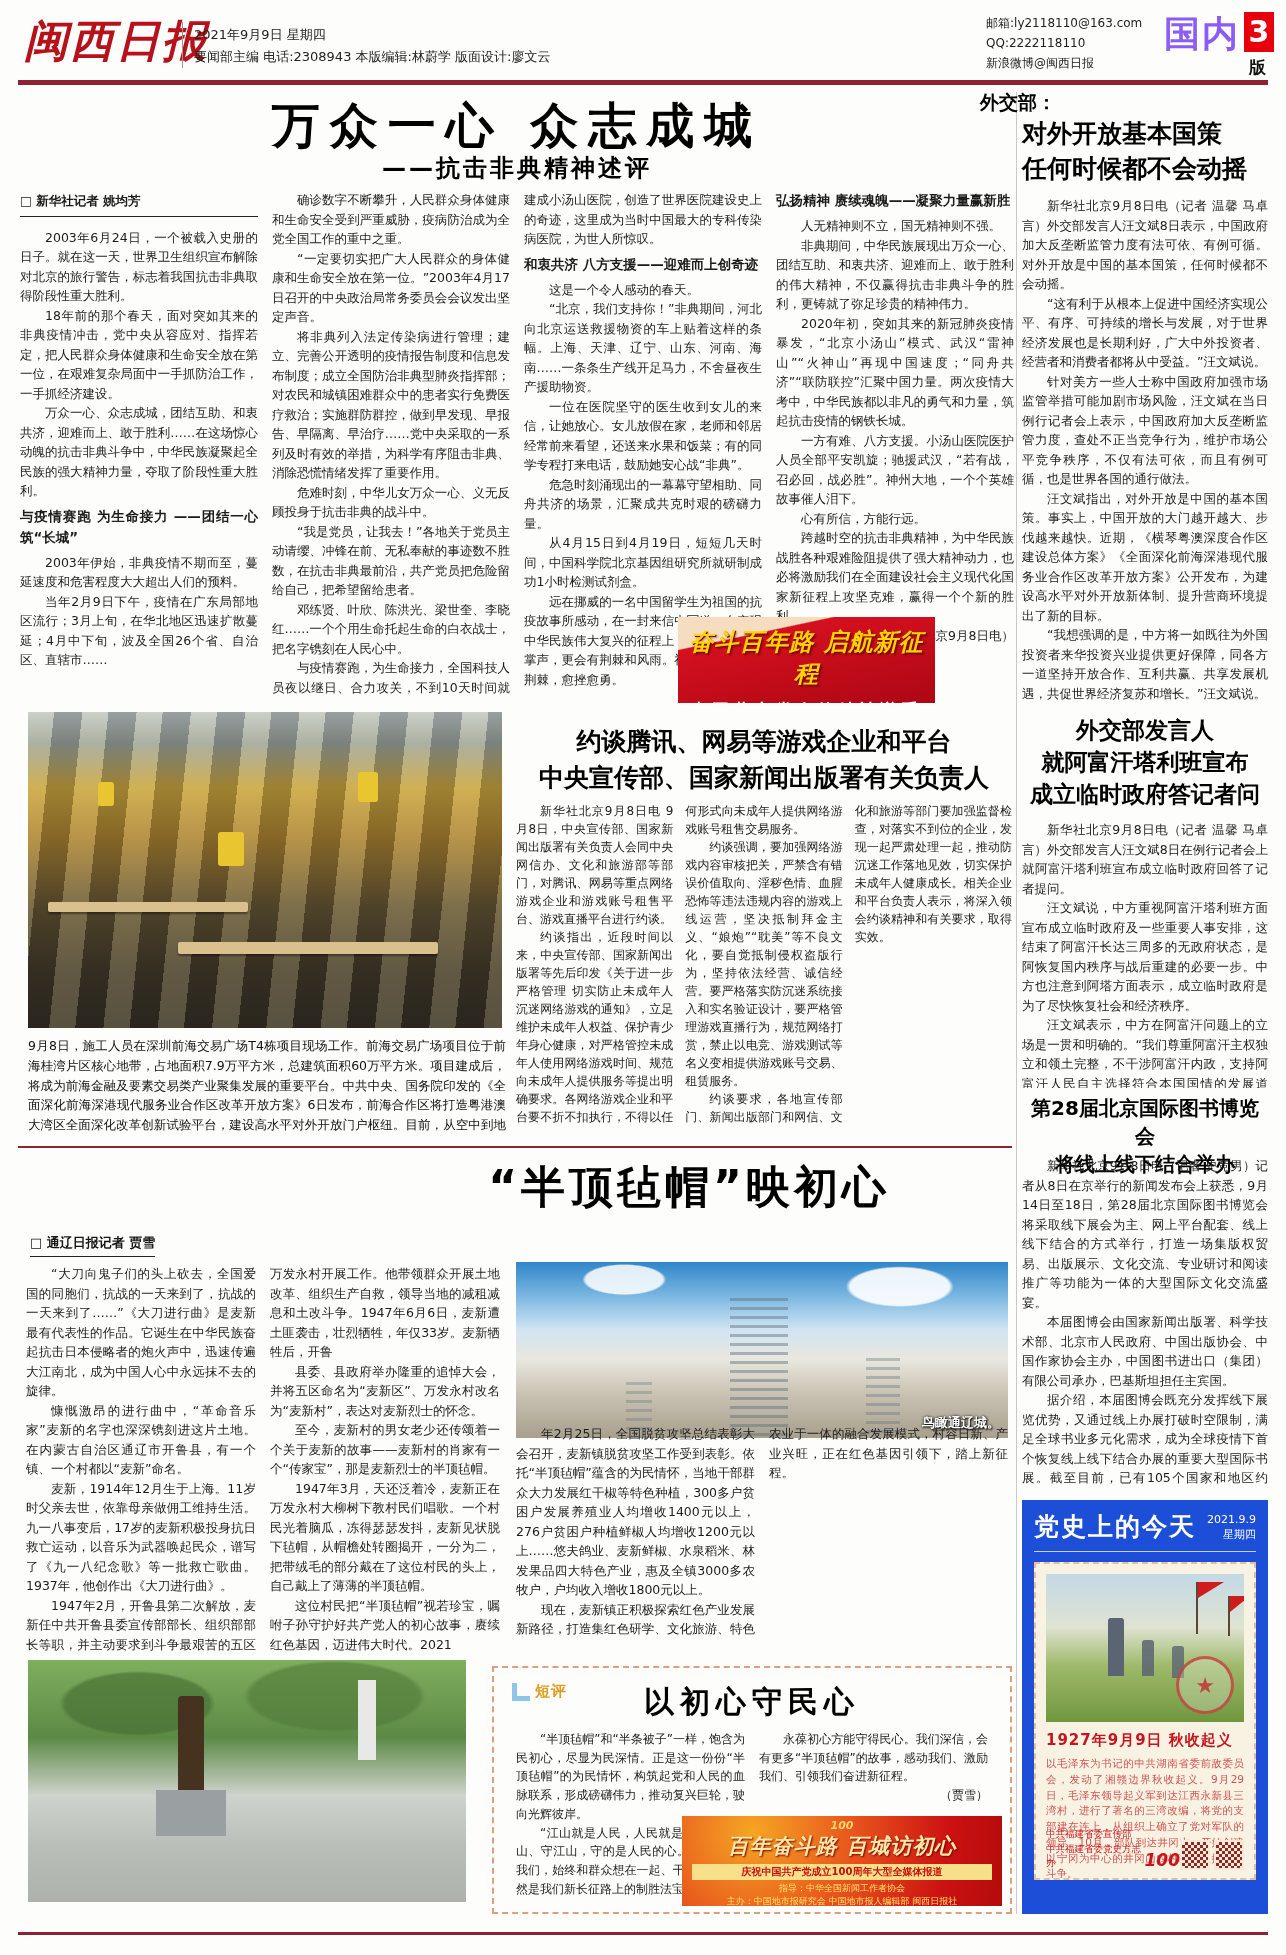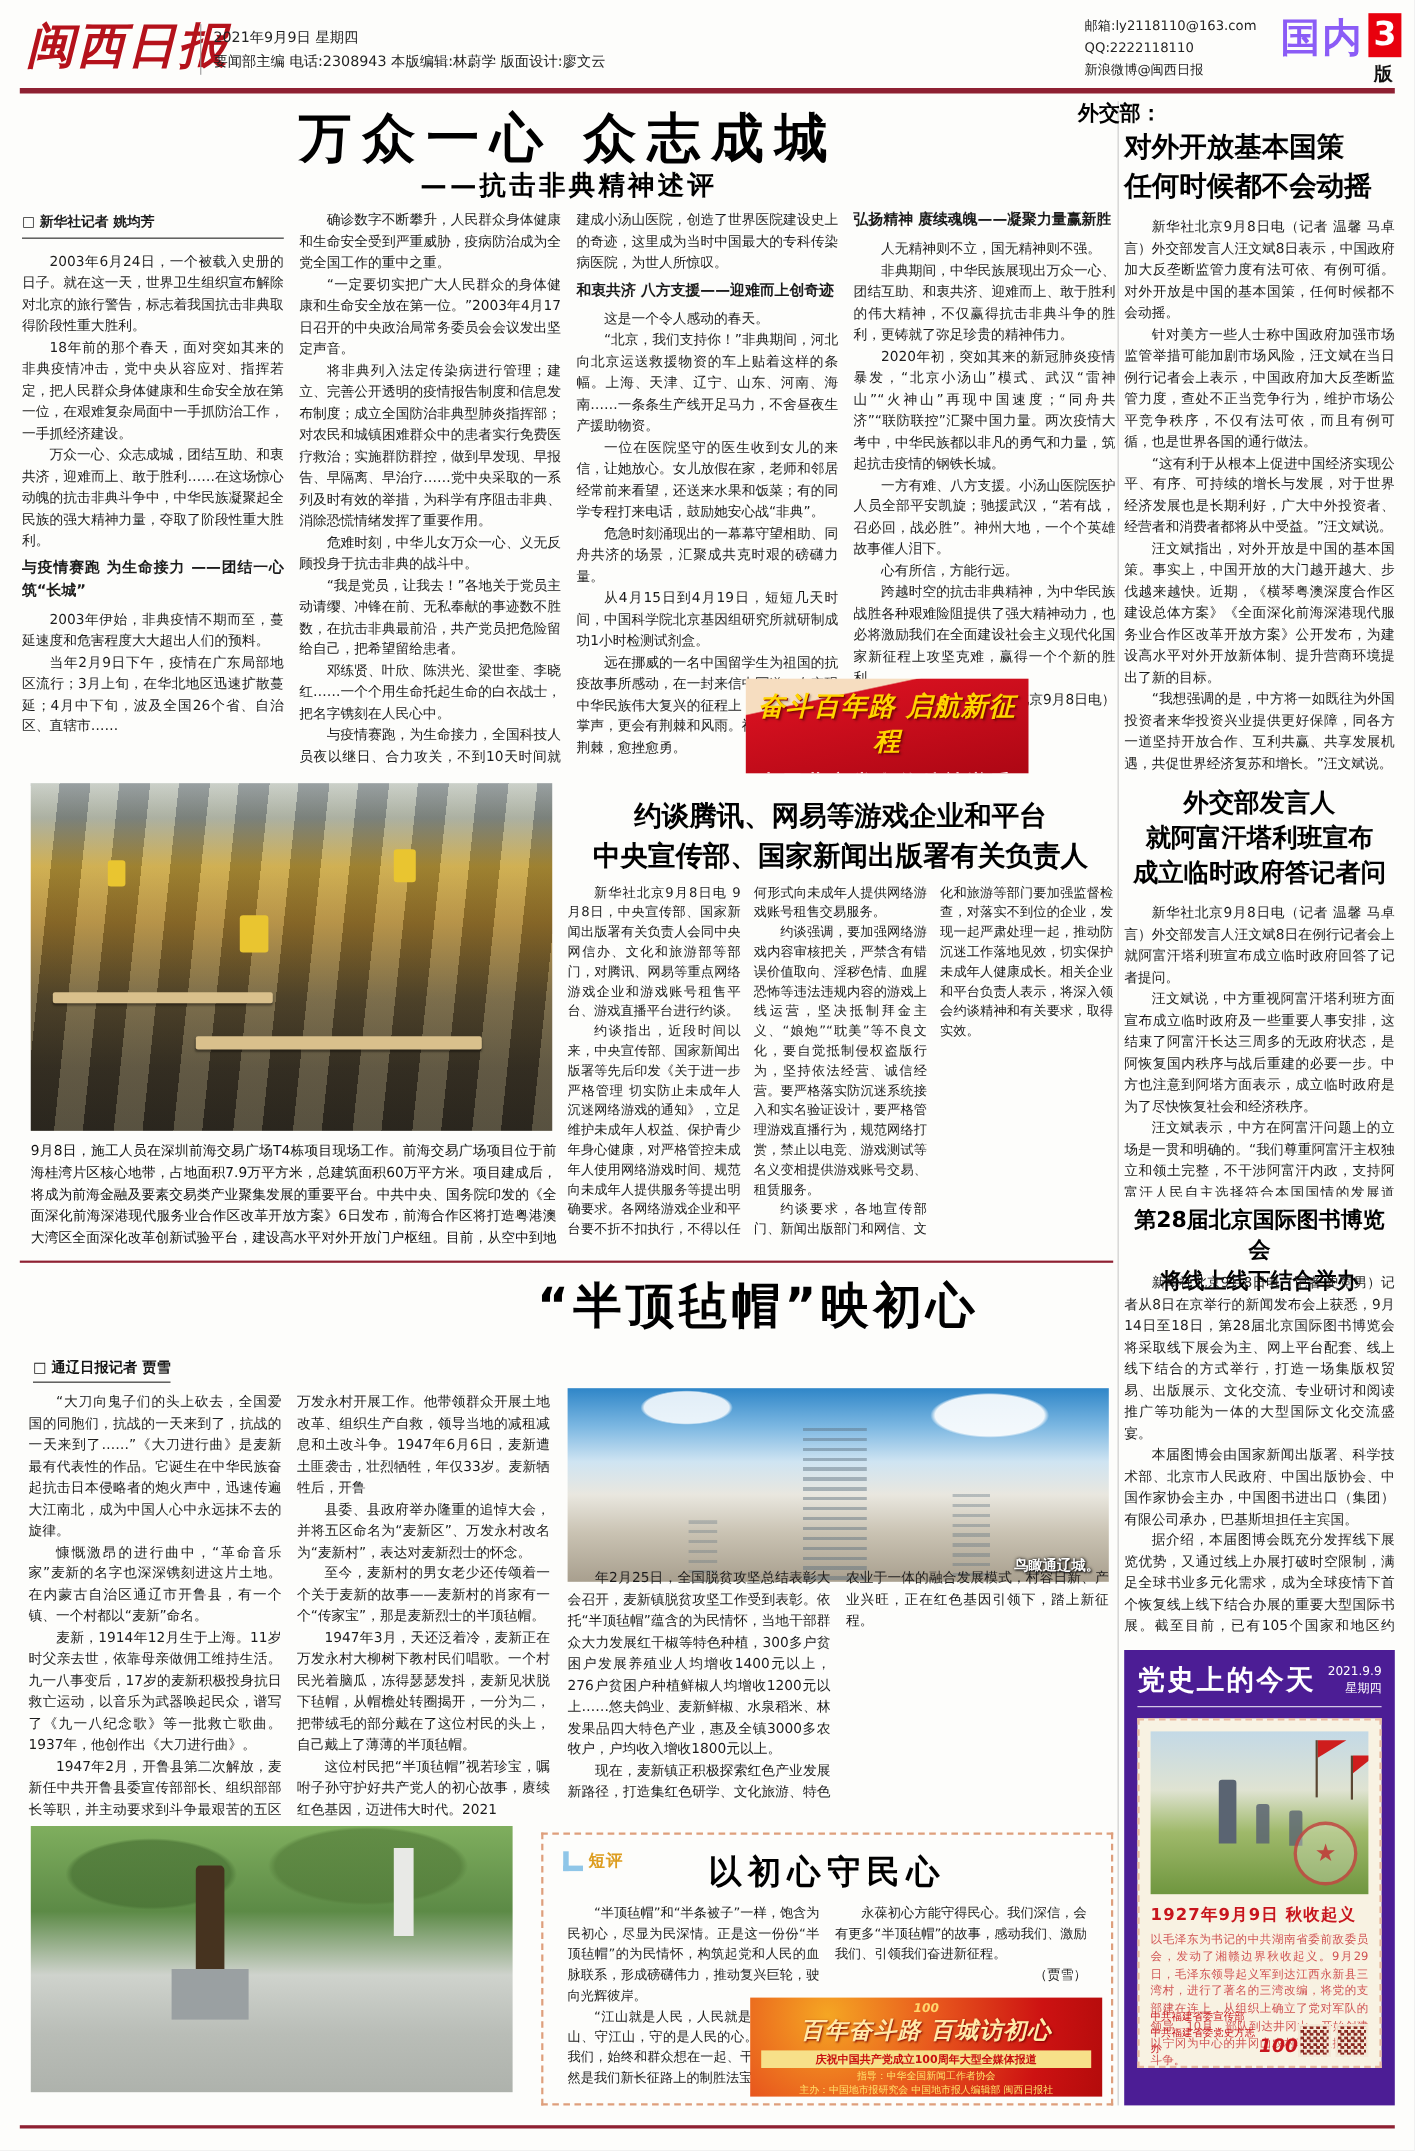--- a/index.html
+++ b/index.html
@@ -82,21 +82,21 @@
   .banner-century{position:absolute;overflow:hidden;text-align:center;
      background:radial-gradient(circle at 22% 18%,#f5a623 0%,#e8571d 38%,#cd1212 75%,#b30b0b 100%);}
   .banner-century .emblem{margin-top:3px;font-size:11px;font-weight:900;font-style:italic;color:#ffd76e;}
   .banner-century .main{font-size:21px;font-weight:900;font-style:italic;color:#ffe9a8;
      text-shadow:1px 1px 2px #7a0000;letter-spacing:1px;}
   .banner-century .strip{margin:4px 10px 0;background:#f7e089;color:#c80f0f;
      font-size:10px;font-weight:bold;padding:1px 0;}
   .banner-century .orgs{margin-top:2px;color:#ffe06a;font-size:9px;line-height:1.45;}
 
   
-  .ph-box{background:#4c1d95;padding:10px 12px;box-sizing:border-box;}
+  .ph-box{background:#1d4ed8;padding:10px 12px;box-sizing:border-box;}
   .ph-head{display:flex;justify-content:space-between;align-items:flex-end;
      border-bottom:1px solid rgba(255,255,255,.75);padding-bottom:8px;}
   .ph-head .t{color:#fff;font-size:25px;font-weight:900;letter-spacing:2px;}
   .ph-head .d{color:#fff;font-size:11px;text-align:right;line-height:1.35;}
   .stamp{margin-top:10px;background:#f8f2e2;border:2px dashed #e9b9a0;padding:10px;height:318px;
      box-sizing:border-box;overflow:hidden;position:relative;}
   .stamp-painting{position:relative;height:148px;overflow:hidden;
      background:linear-gradient(180deg,#c3d9e6 0%,#dfe3d2 36%,#9fb96a 62%,#6f963f 100%);}
   .flag{position:absolute;width:0;height:0;border-left:26px solid #cf1d1d;border-bottom:16px solid transparent;}
   .flagpole{position:absolute;width:2px;background:#5a4632;}
@@ -260,22 +260,22 @@
     </div>
   </div>
 
   <div class="abs sb-kicker" style="left:980px;top:90px;">外交部：</div>
   <div class="abs sb-title" style="left:1022px;top:116px;width:246px;font-size:25px;">
     <div>对外开放基本国策</div>
     <div>任何时候都不会动摇</div>
   </div>
   <div class="abs body-text" style="left:1022px;top:196px;width:246px;height:510px;">
       <p class="seg-p">新华社北京9月8日电（记者 温馨 马卓言）外交部发言人汪文斌8日表示，中国政府加大反垄断监管力度有法可依、有例可循。对外开放是中国的基本国策，任何时候都不会动摇。</p>
+      <p class="seg-p">“这有利于从根本上促进中国经济实现公平、有序、可持续的增长与发展，对于世界经济发展也是长期利好，广大中外投资者、经营者和消费者都将从中受益。”汪文斌说。</p>
       <p class="seg-p">针对美方一些人士称中国政府加强市场监管举措可能加剧市场风险，汪文斌在当日例行记者会上表示，中国政府加大反垄断监管力度，查处不正当竞争行为，维护市场公平竞争秩序，不仅有法可依，而且有例可循，也是世界各国的通行做法。</p>
-      <p class="seg-p">“这有利于从根本上促进中国经济实现公平、有序、可持续的增长与发展，对于世界经济发展也是长期利好，广大中外投资者、经营者和消费者都将从中受益。”汪文斌说。</p>
       <p class="seg-p">汪文斌指出，对外开放是中国的基本国策。事实上，中国开放的大门越开越大、步伐越来越快。近期，《横琴粤澳深度合作区建设总体方案》《全面深化前海深港现代服务业合作区改革开放方案》公开发布，为建设高水平对外开放新体制、提升营商环境提出了新的目标。</p>
       <p class="seg-p">“我想强调的是，中方将一如既往为外国投资者来华投资兴业提供更好保障，同各方一道坚持开放合作、互利共赢、共享发展机遇，共促世界经济复苏和增长。”汪文斌说。</p>
     </div>
 
   <div class="abs sb-title c" style="left:1022px;top:714px;width:246px;font-size:23px;">
     <div>外交部发言人</div>
     <div>就阿富汗塔利班宣布</div>
     <div>成立临时政府答记者问</div>
   </div>
   <div class="abs body-text" style="left:1022px;top:820px;width:246px;height:268px;">

